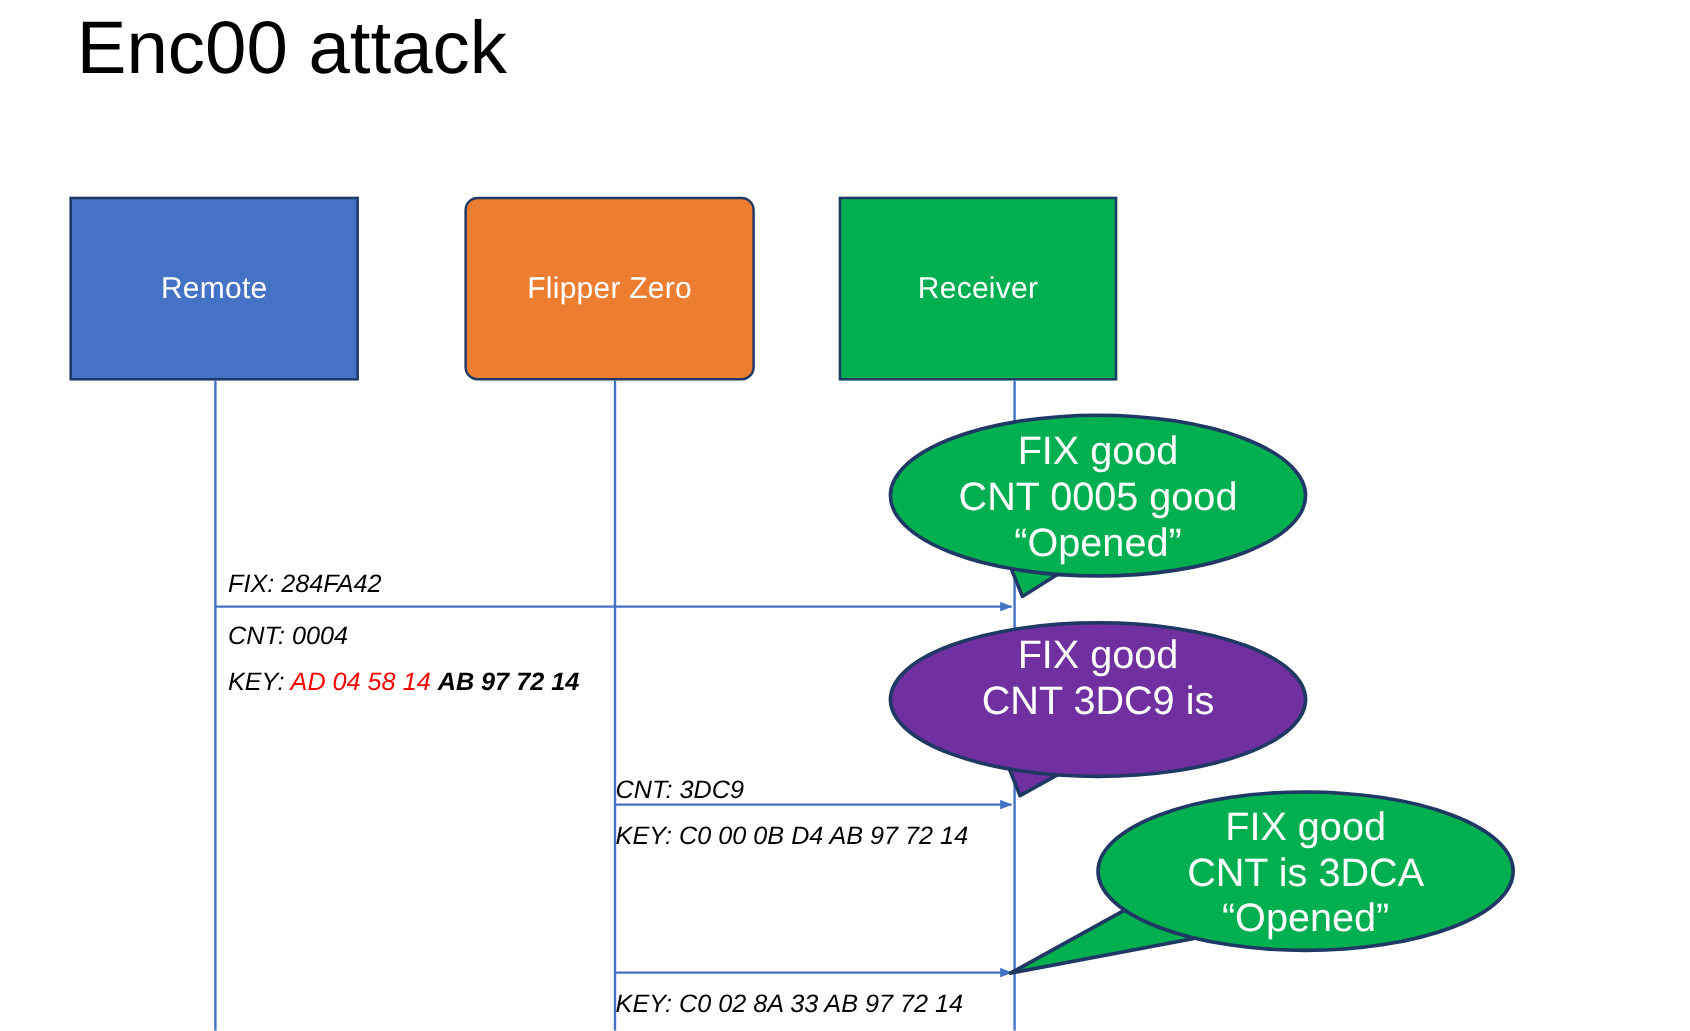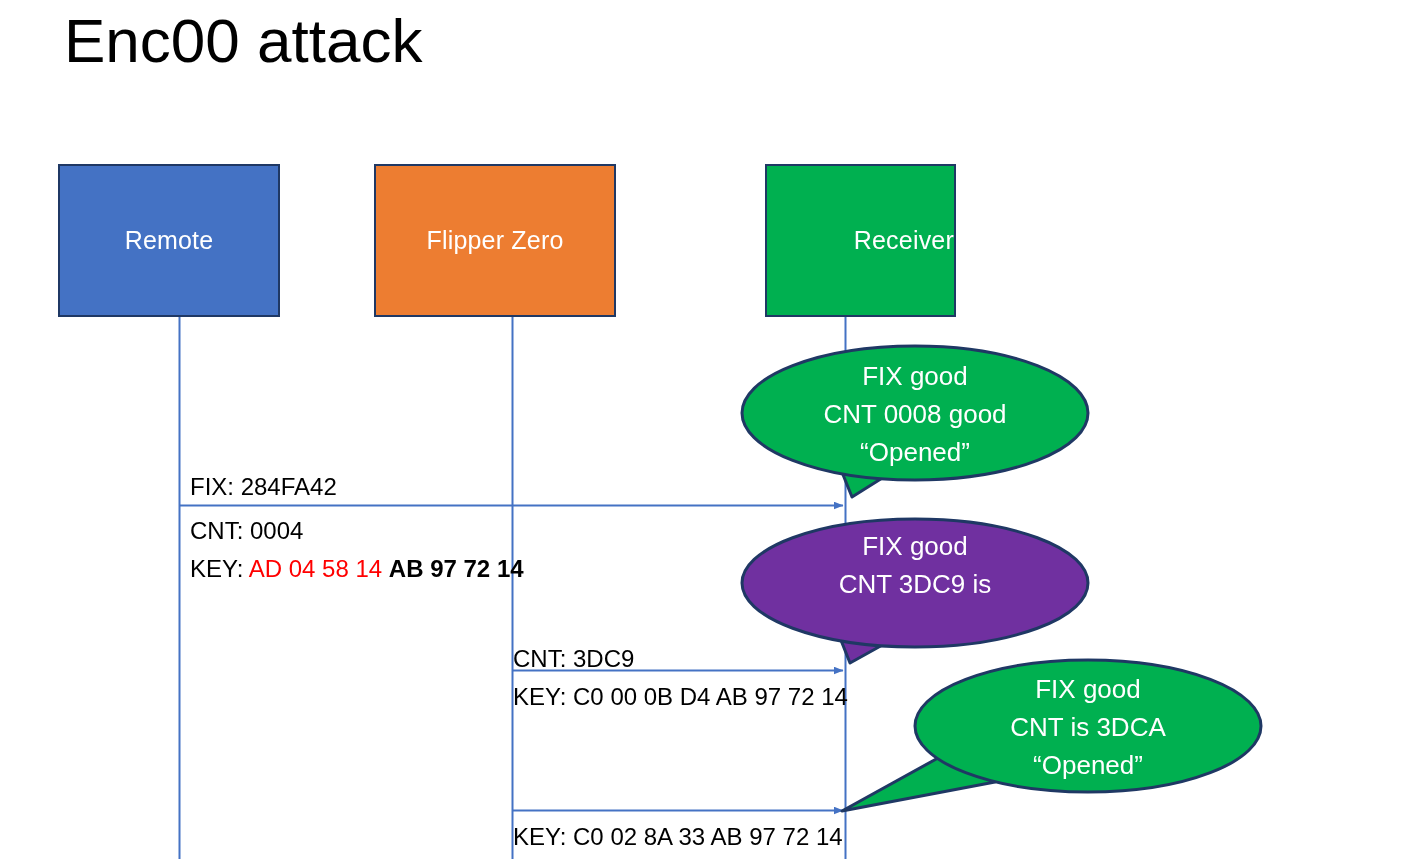--- a/index.html
+++ b/index.html
@@ -41,50 +41,51 @@
     position: absolute;
     box-sizing: border-box;
     border: 2px solid #1F3864;
     display: flex;
     align-items: center;
     justify-content: center;
     color: #FFFFFF;
     font-size: 25px;
     letter-spacing: 0.2px;
   }
-  #actor-remote  { left: 58px;  top: 164px; width: 222px; height: 153px; }
-  #actor-flipper { left: 374px; top: 164px; width: 242px; height: 153px; }
-  #actor-receiver{ left: 765px; top: 164px; width: 191px; height: 153px; justify-content: flex-end; }
+  #actor-remote  { left: 58px;  top: 164px; width: 241px; height: 153px; }
+  #actor-flipper { left: 387px; top: 164px; width: 242px; height: 153px; border-radius: 11px; }
+  #actor-receiver{ left: 699px; top: 164px; width: 232px; height: 153px; }
 
   
   #vector-layer {
     position: absolute;
     left: 0; top: 0;
     width: 1408px;
     height: 859px;
     pointer-events: none;
   }
 
   
   .msg {
     position: absolute;
-    font-size: 24px;
+    font-size: 21px;
     line-height: 38px;
     white-space: nowrap;
     color: #000000;
+    font-style: italic;
   }
   .hex-red   { color: #FF0000; }
   .hex-green { color: #000000; }
   .bold      { font-weight: bold; }
 
   
   .callout-text {
     position: absolute;
     color: #FFFFFF;
-    font-size: 26px;
+    font-size: 33px;
     line-height: 38px;
     text-align: center;
     white-space: nowrap;
   }
 </style>
 </head>
 <body>
 
 <div id="slide">
 
@@ -150,21 +151,21 @@
     <span>KEY: C0 00 0B D4 </span><span class="hex-green">AB 97 72 14</span>
   </div>
 
 
   <div class="msg" style="left:513px; top:818px;">
     <span>KEY: C0 02 8A 33 </span><span class="hex-green">AB 97 72 14</span>
   </div>
 
   <div class="callout-text" style="left:742px; top:357px; width:346px;">
     <div>FIX good</div>
-    <div>CNT 0008 good</div>
+    <div>CNT 0005 good</div>
     <div>“Opened”</div>
   </div>
 
   <div class="callout-text" style="left:742px; top:527px; width:346px;">
     <div>FIX good</div>
     <div>CNT 3DC9 is</div>
   </div>
 
   <div class="callout-text" style="left:915px; top:670px; width:346px;">
     <div>FIX good</div>

